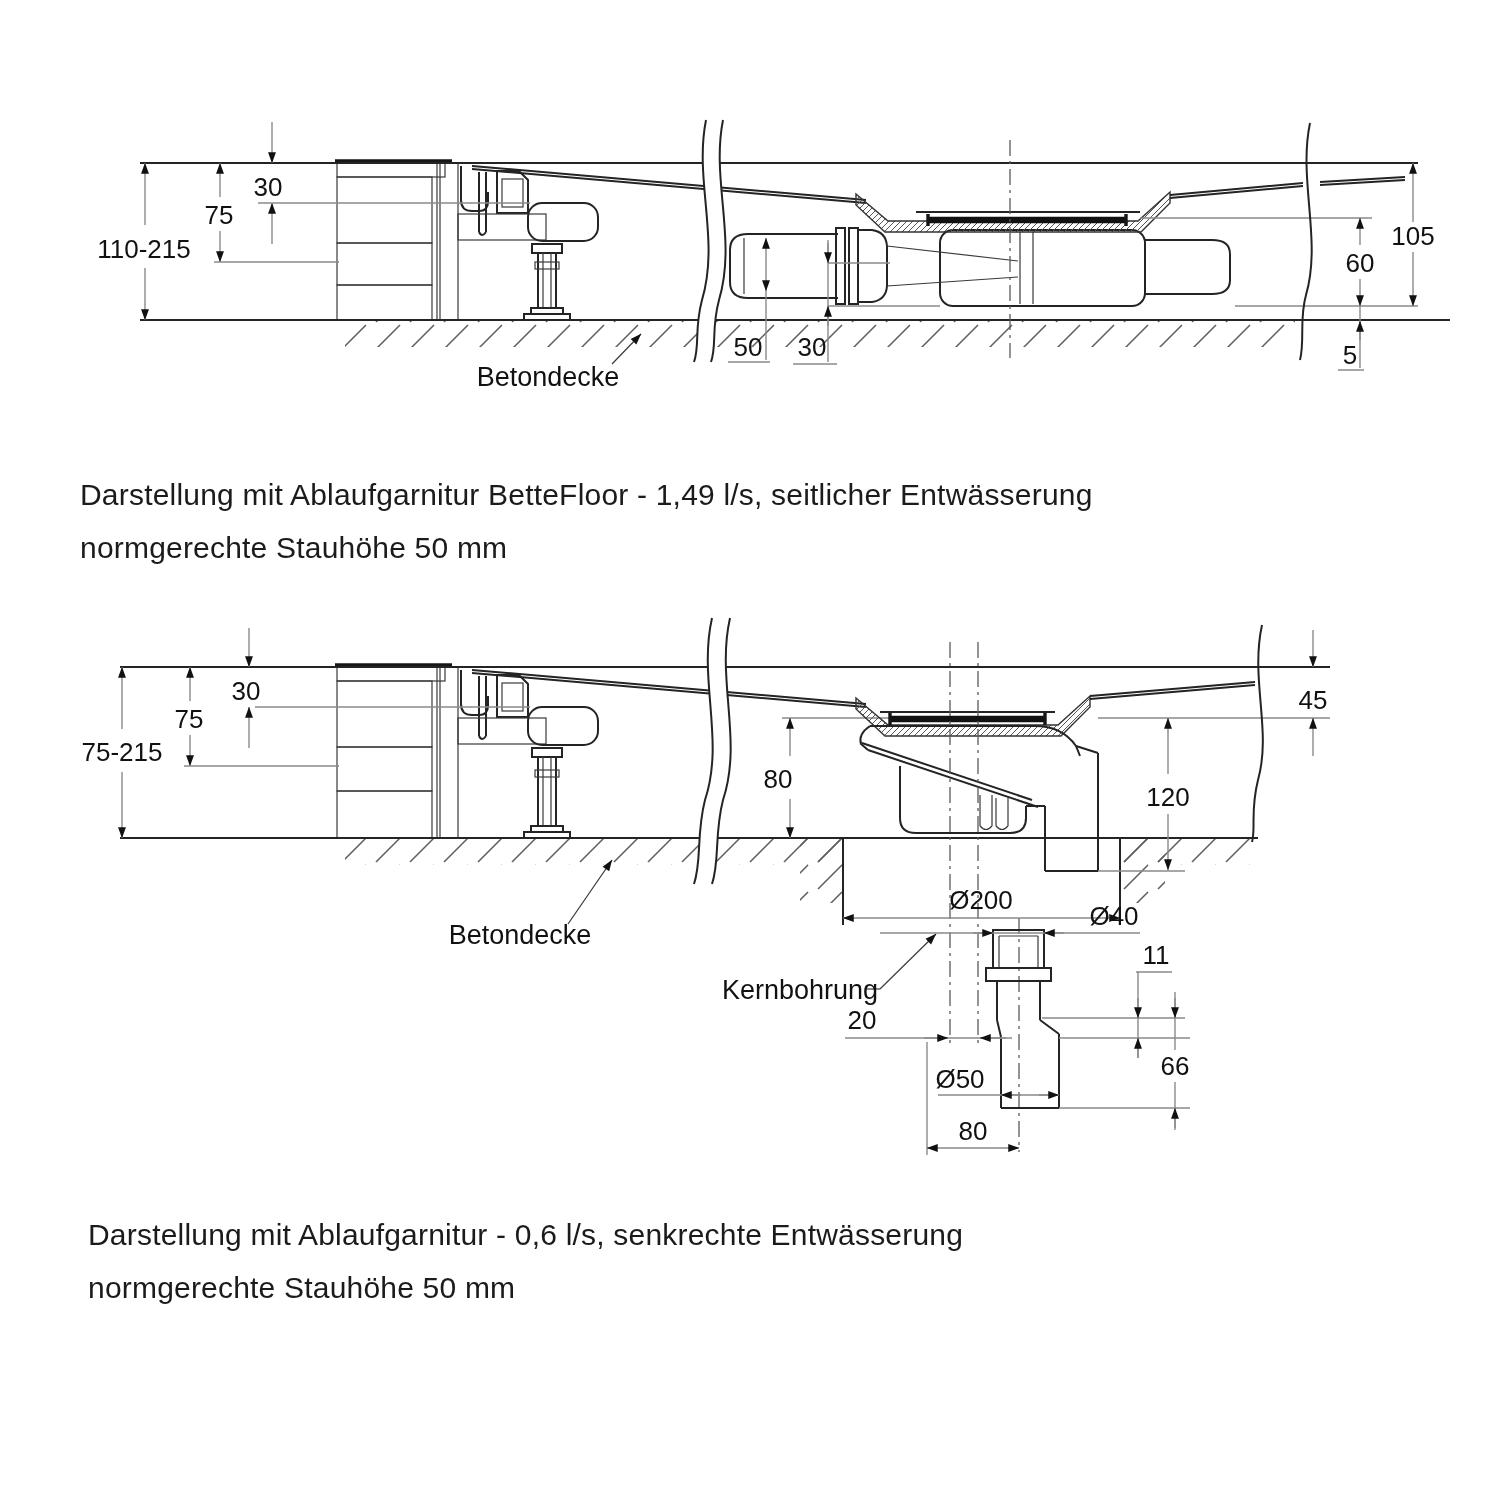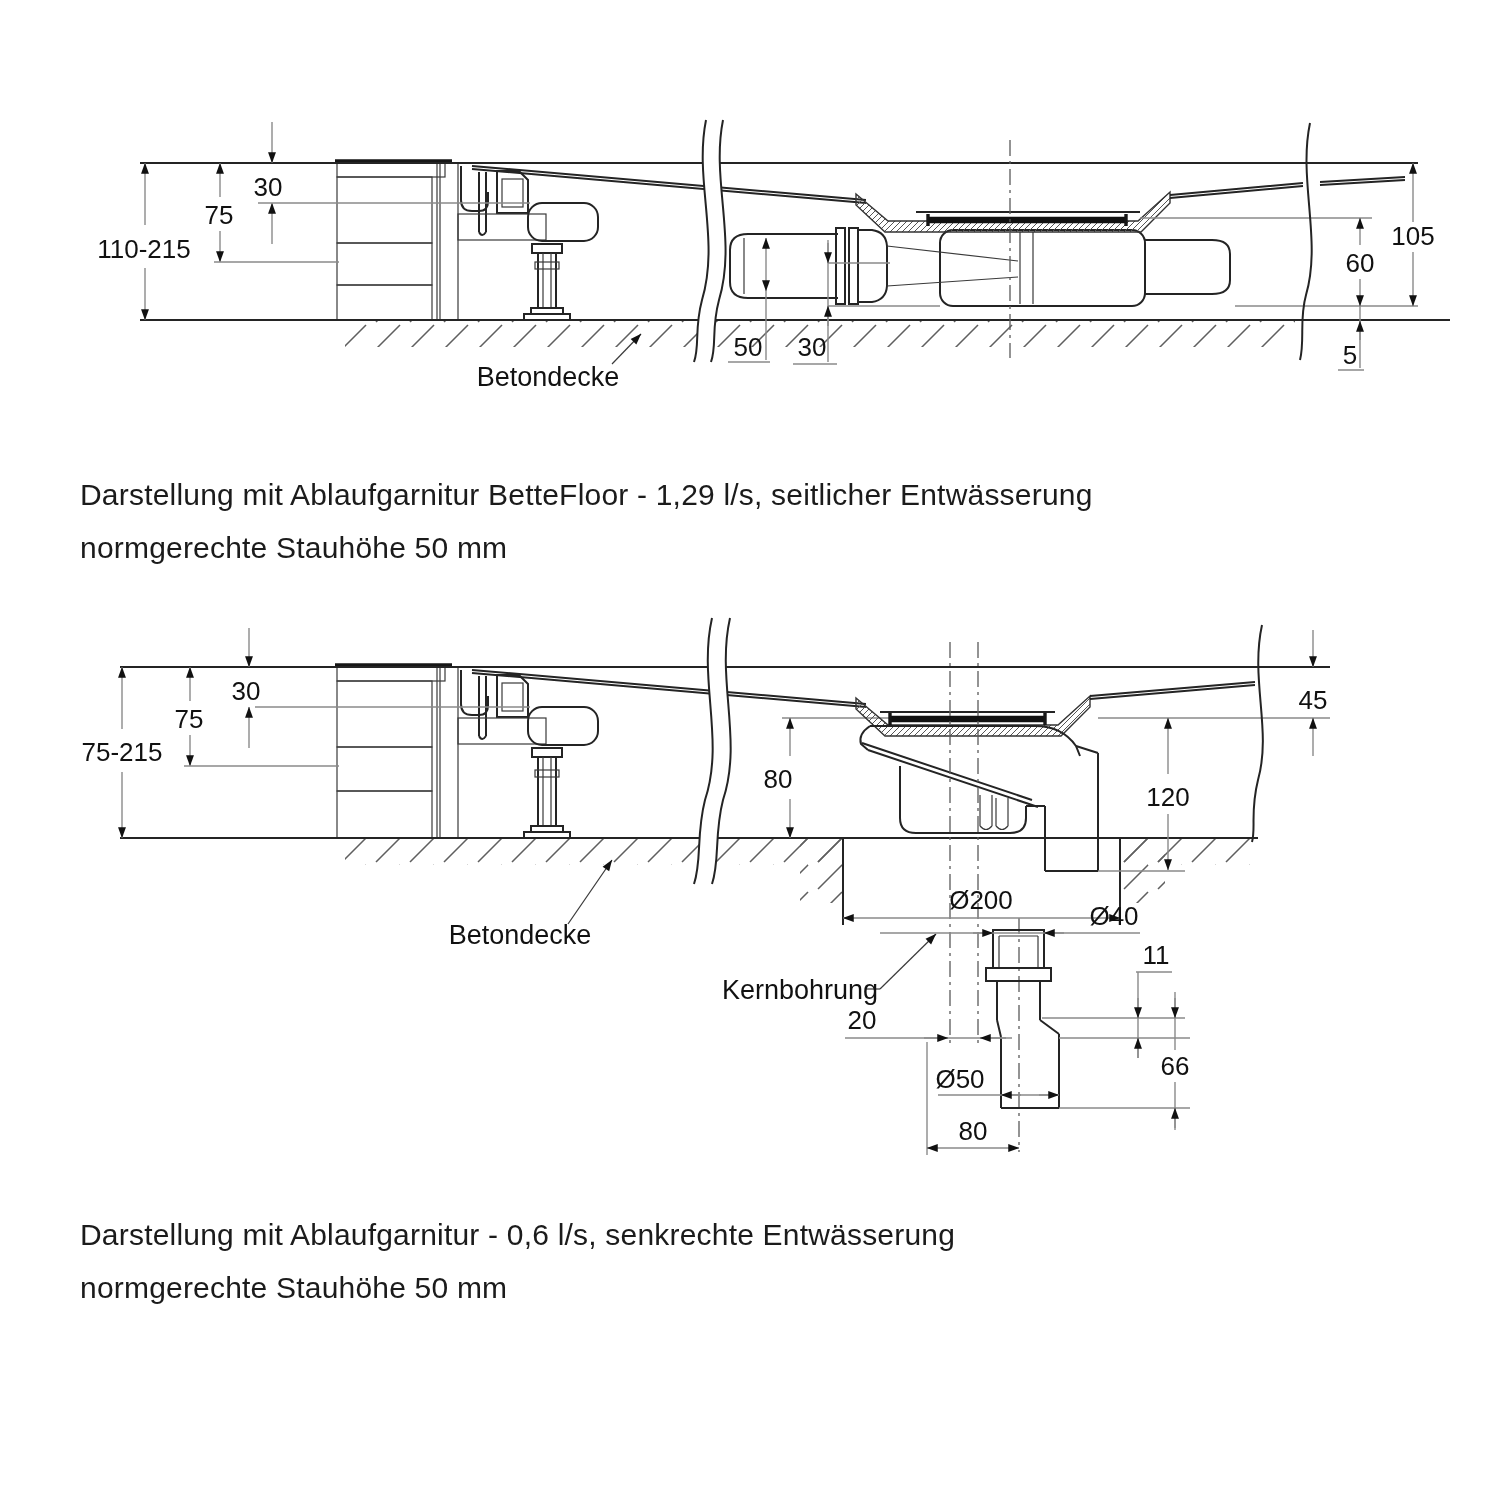--- a/index.html
+++ b/index.html
@@ -306,21 +306,21 @@
     <g>
       <path class="wf" d="M712,618 C698,680 725,740 705,800 C696,835 702,860 694,884 L712,884 C720,860 714,835 723,800 C743,740 716,680 730,618 Z"></path>
       <path class="ln" d="M712,618 C698,680 725,740 705,800 C696,835 702,860 694,884"></path>
       <path class="ln" d="M730,618 C716,680 743,740 723,800 C714,835 720,860 712,884"></path>
       <path class="ln" d="M1262,625 C1250,680 1272,730 1258,780 C1250,812 1256,828 1252,842"></path>
     </g>
   </g>
 </svg>
 
 <div class="caption" style="top:468px;">
-  <div>Darstellung mit Ablaufgarnitur BetteFloor - 1,29 l/s, seitlicher Entwässerung</div>
+  <div>Darstellung mit Ablaufgarnitur BetteFloor - 1,49 l/s, seitlicher Entwässerung</div>
   <div>normgerechte Stauhöhe 50 mm</div>
 </div>
-<div class="caption" style="top:1208px;">
+<div class="caption" style="top:1208px;margin-left:8px;">
   <div>Darstellung mit Ablaufgarnitur - 0,6 l/s, senkrechte Entwässerung</div>
   <div>normgerechte Stauhöhe 50 mm</div>
 </div>
 
 </div>
 
 </body></html>

